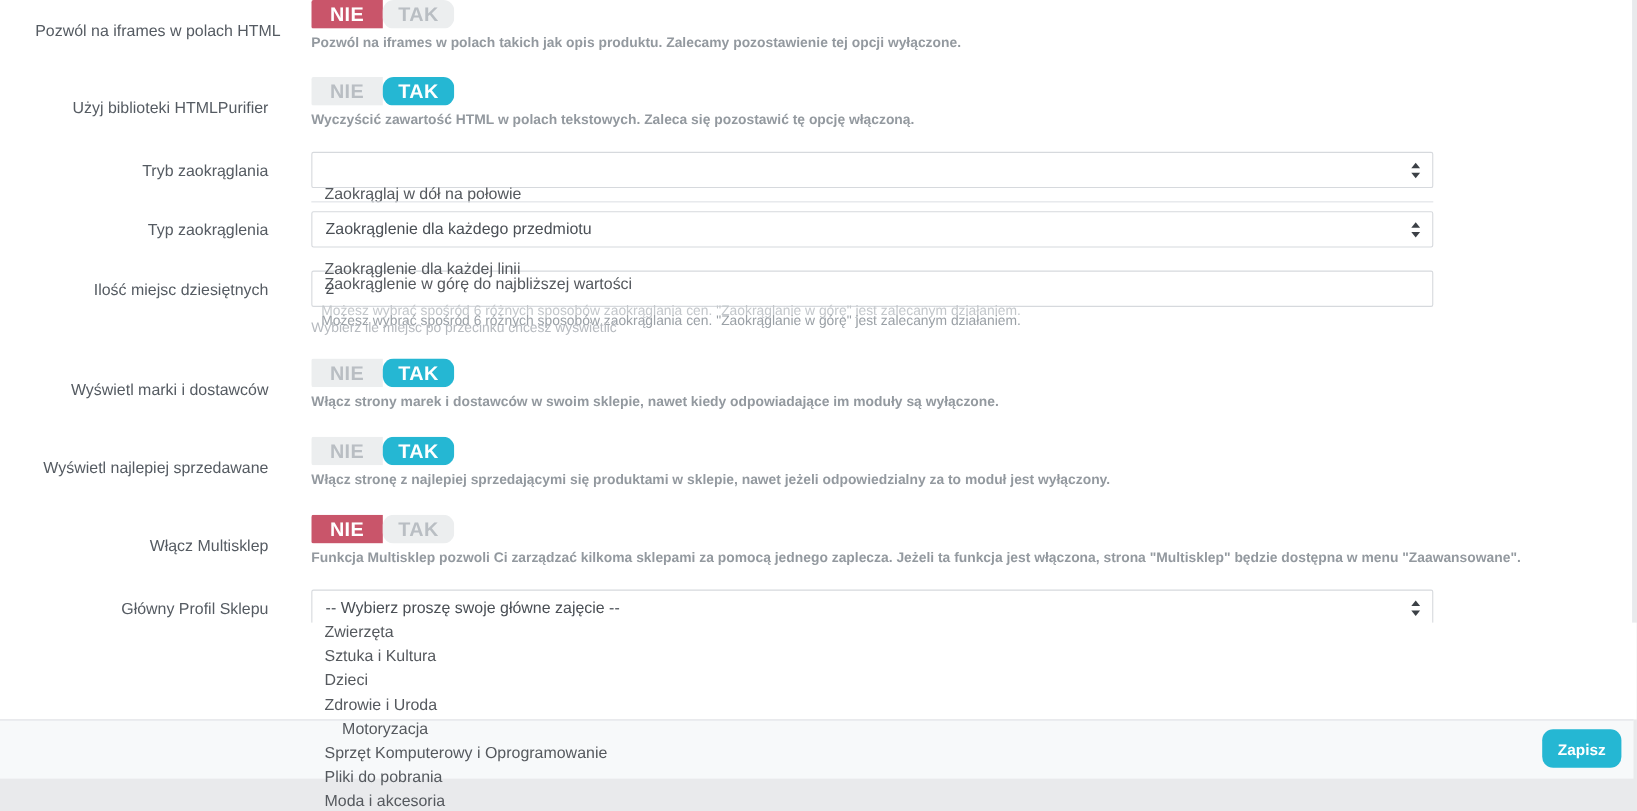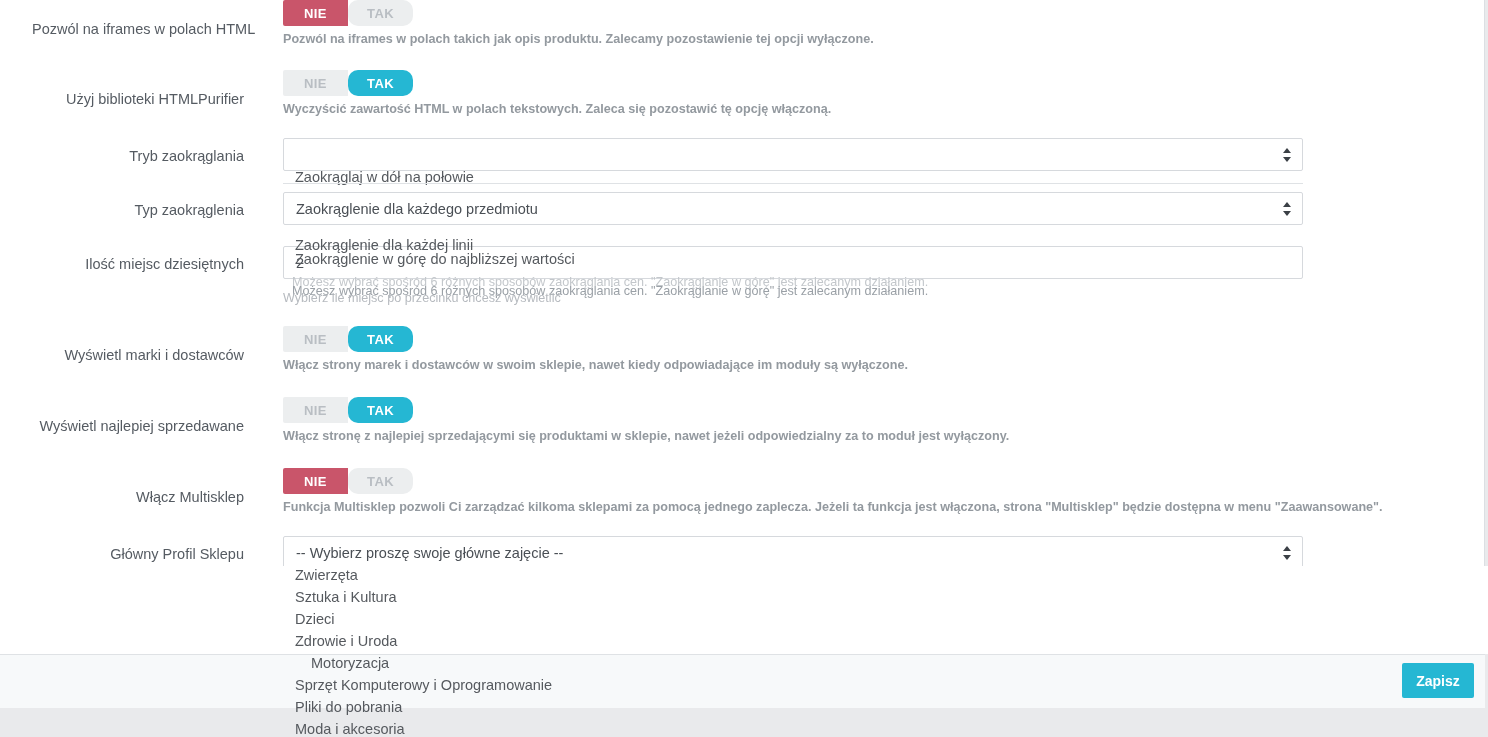--- a/index.html
+++ b/index.html
@@ -61,21 +61,21 @@
     border-radius: 2px;
     overflow: hidden;
     user-select: none;
   }
   .toggle span {
     display: flex;
     align-items: center;
     justify-content: center;
     width: 65px;
     height: 26px;
-    font-size: 13px;
+    font-size: 18px;
     font-weight: 700;
     letter-spacing: .4px;
   }
   .toggle .off  { background: #eceeef; color: #b9bec3; }
   .toggle .on   { background: #eceeef; color: #b9bec3; border-radius: 10px; }
   .toggle .off.active { background: #c9556a; color: #ffffff; }
   .toggle .on.active  { background: #25b7d3; color: #ffffff; }
 
   
   .select-box, .text-box {
@@ -278,15 +278,15 @@
     <div class="float-opt" style="left:295px; top:568px;">Zwierzęta</div>
     <div class="float-opt" style="left:295px; top:590px;">Sztuka i Kultura</div>
     <div class="float-opt" style="left:295px; top:612px;">Dzieci</div>
     <div class="float-opt" style="left:295px; top:634px;">Zdrowie i Uroda</div>
     <div class="float-opt" style="left:295px; top:656px;margin-left:16px;">Motoryzacja</div>
     <div class="float-opt" style="left:295px; top:678px;">Sprzęt Komputerowy i Oprogramowanie</div>
     <div class="float-opt" style="left:295px; top:700px;">Pliki do pobrania</div>
     <div class="float-opt" style="left:295px; top:722px;">Moda i akcesoria</div>
   </div>
 
-  <button class="save-btn" style="position:absolute; right:14px; top:663px;">Zapisz</button>
+  <button class="save-btn" style="position:absolute; right:14px; top:663px;border-radius:10px;">Zapisz</button>
 
 </div>
 
 </body></html>

